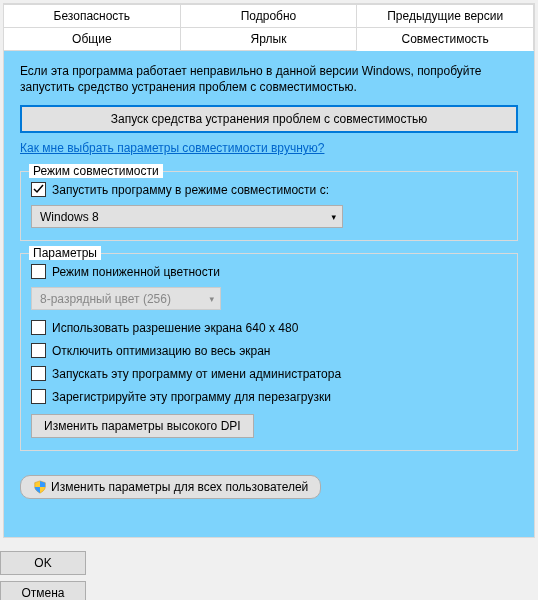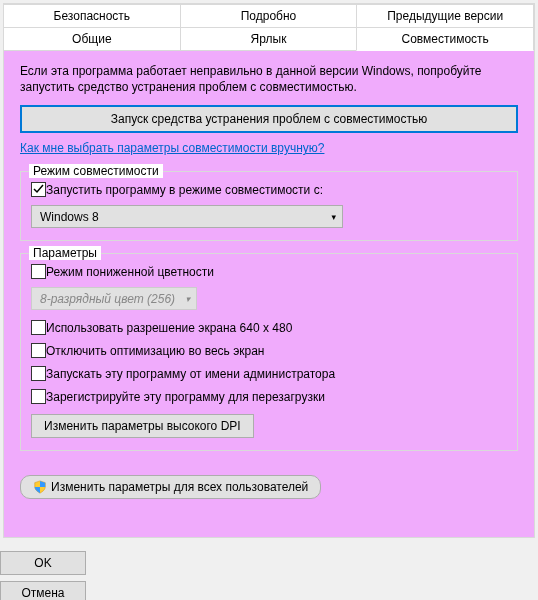--- a/index.html
+++ b/index.html
@@ -1,17 +1,17 @@
 <!DOCTYPE html>
 <html><head>
 <meta charset="utf-8">
 <style>
 * { box-sizing: border-box; margin: 0; padding: 0; font-family: 'Segoe UI', Tahoma, sans-serif; font-size: 12px; }
 body { background: #f0f0f0; width: 538px; height: 600px; overflow: hidden; }
-.panel { background: #f0abfc; border: 1px solid #d9d9d9; margin: 3px; position: relative; height: 535px; }
+.panel { background: #7dd3fc; border: 1px solid #d9d9d9; margin: 3px; position: relative; height: 535px; }
 .tabs-row { display: flex; }
 .tabs-row1 .tab { width: 33.5%; }
 .tabs-row2 .tab { width: 33.5%; }
 .tab {
   background: #fff; border: 1px solid #d9d9d9; border-top: none;
   text-align: center; padding: 4px 0; margin-left: -1px; cursor: pointer;
   flex: 1; font-size: 12px;
 }
 .tabs-row1 { position: relative; }
 .tabs-row1 .tab { border-top: 1px solid #d9d9d9; }
@@ -19,33 +19,33 @@
 .tab.active { background: #fff; border-bottom: 1px solid #fff; position: relative; z-index: 2; }
 .content { padding: 12px 16px 8px 16px; }
 .intro { line-height: 1.35; margin-bottom: 10px; }
 .big-btn {
   width: 100%; background: #e1e1e1; border: 2px solid #0078d7;
   padding: 5px 0; text-align: center; cursor: pointer; margin-bottom: 8px;
 }
 .link { color: #0066cc; text-decoration: underline; cursor: pointer; display: inline-block; margin-bottom: 10px; }
 .groupbox { border: 1px solid #d9d9d9; padding: 10px 10px 12px 10px; margin-bottom: 12px; position: relative; margin-top: 6px; }
 .groupbox .legend { position: absolute; top: -8px; left: 8px; background: #fff; padding: 0 4px; }
-.check-row { display: flex; align-items: center; margin-bottom: 8px; }
+.check-row { display: flex; align-items: center; margin-bottom: 8px; gap: 6px; }
 .check-row:last-child { margin-bottom: 0; }
 .checkbox {
   width: 15px; height: 15px; border: 1px solid #333; background: #fff;
   display: inline-flex; align-items: center; justify-content: center; cursor: pointer; flex-shrink: 0;
 }
 .checkbox svg { display: none; }
 .checkbox.checked svg { display: block; }
 .combo {
   width: 312px; height: 23px; background: #e1e1e1; border: 1px solid #adadad;
   display: flex; align-items: center; justify-content: space-between; padding: 0 6px 0 8px; cursor: pointer;
 }
-.combo.disabled { color: #888; background: #e1e1e1; border-color: #ccc; width: 166px; font-style: italic; }
+.combo.disabled { color: #888; background: #e1e1e1; border-color: #ccc; width: 190px; }
 .combo .arrow { font-size: 9px; }
 .btn {
   background: #e1e1e1; border: 1px solid #adadad; padding: 4px 12px;
   cursor: pointer; display: inline-flex; align-items: center; gap: 4px;
 }
 .dpi-btn { margin-top: 2px; }
 .shield-btn { margin: 4px 0 0 16px; border-radius: 10px; }
 .shield-icon { width: 14px; height: 14px; }
 .footer { display: flex; justify-content: flex-end; gap: 6px; padding: 10px 10px 0 0; flex-direction: column; }
 .footer .btn { width: 86px; justify-content: center; padding: 4px 0; }

